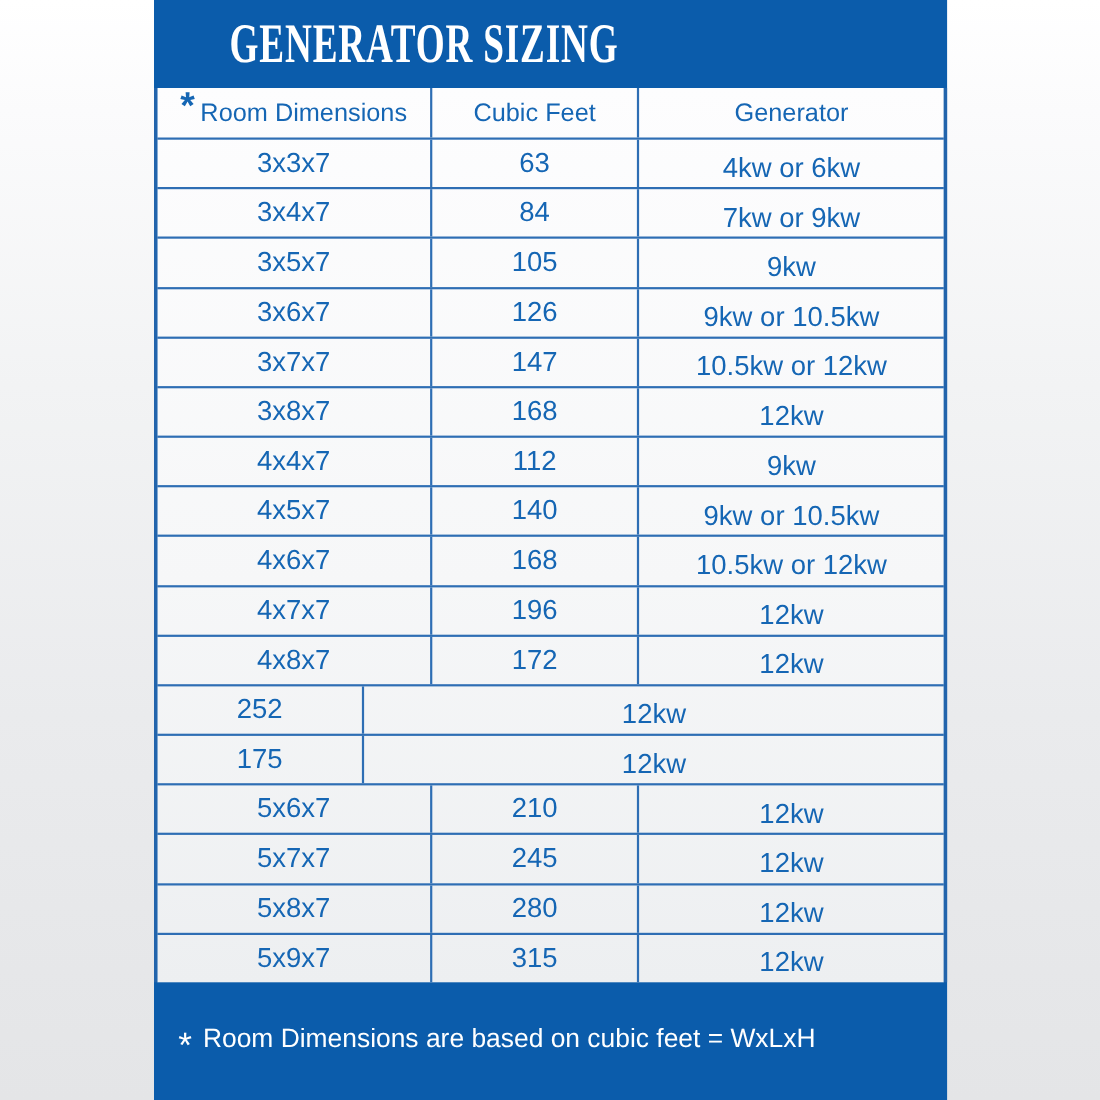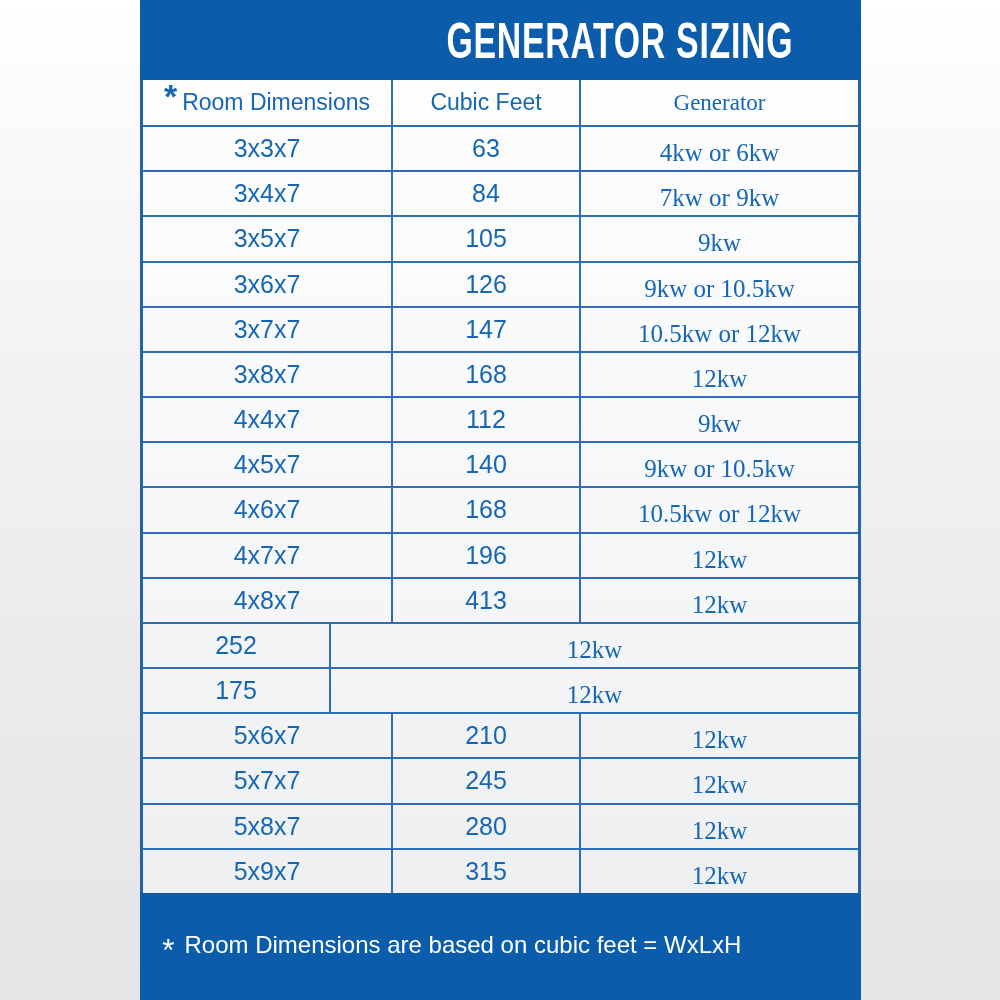--- a/index.html
+++ b/index.html
@@ -16,22 +16,23 @@
     width: 721px; height: 1000px;
     background: #0b5cab;
     display: flex;
     flex-direction: column;
   }
 
   .title-band {
     height: 80px;
     display: flex;
     align-items: center;
-    justify-content: flex-end;
+    justify-content: flex-start;
     overflow: hidden;
+    font-family: Liberation Serif, serif;
   }
   .title-band h1 {
     color: #ffffff;
     font-size: 47px;
     font-weight: 700;
     letter-spacing: 1px;
     white-space: nowrap;
     transform: scale(0.72, 1.08);
     transform-origin: center;
   }
@@ -55,21 +56,21 @@
 
   .cell {
     display: flex;
     align-items: center;
     justify-content: center;
     font-size: 25px;
     color: #1566b4;
   }
   .cell.col0 { width: 250px; border-right: 2px solid #2e6eb4; }
   .cell.col1 { width: 188px; border-right: 2px solid #2e6eb4; }
-  .cell.col2 { flex: 1; padding-top: 9px; font-family: Liberation Serif, serif; }
+  .cell.col2 { flex: 1; padding-top: 9px; }
 
   .header-row {
     height: 47px;
     flex: none;
     border-bottom: 2px solid #2e6eb4;
     display: flex;
   }
   .header-row .cell { font-size: 23px; }
   .header-row .cell.col2 { padding-top: 0; }
   .header-asterisk {
@@ -161,21 +162,21 @@
         </div><div class="trow">
           <div class="cell col0">4x6x7</div>
           <div class="cell col1">168</div>
           <div class="cell col2">10.5kw or 12kw</div>
         </div><div class="trow">
           <div class="cell col0">4x7x7</div>
           <div class="cell col1">196</div>
           <div class="cell col2">12kw</div>
         </div><div class="trow">
           <div class="cell col0">4x8x7</div>
-          <div class="cell col1">413</div>
+          <div class="cell col1">172</div>
           <div class="cell col2">12kw</div>
         </div><div class="trow">
           <div class="cell col1">252</div>
           <div class="cell col2">12kw</div>
         </div><div class="trow">
           <div class="cell col1">175</div>
           <div class="cell col2">12kw</div>
         </div><div class="trow">
           <div class="cell col0">5x6x7</div>
           <div class="cell col1">210</div>

